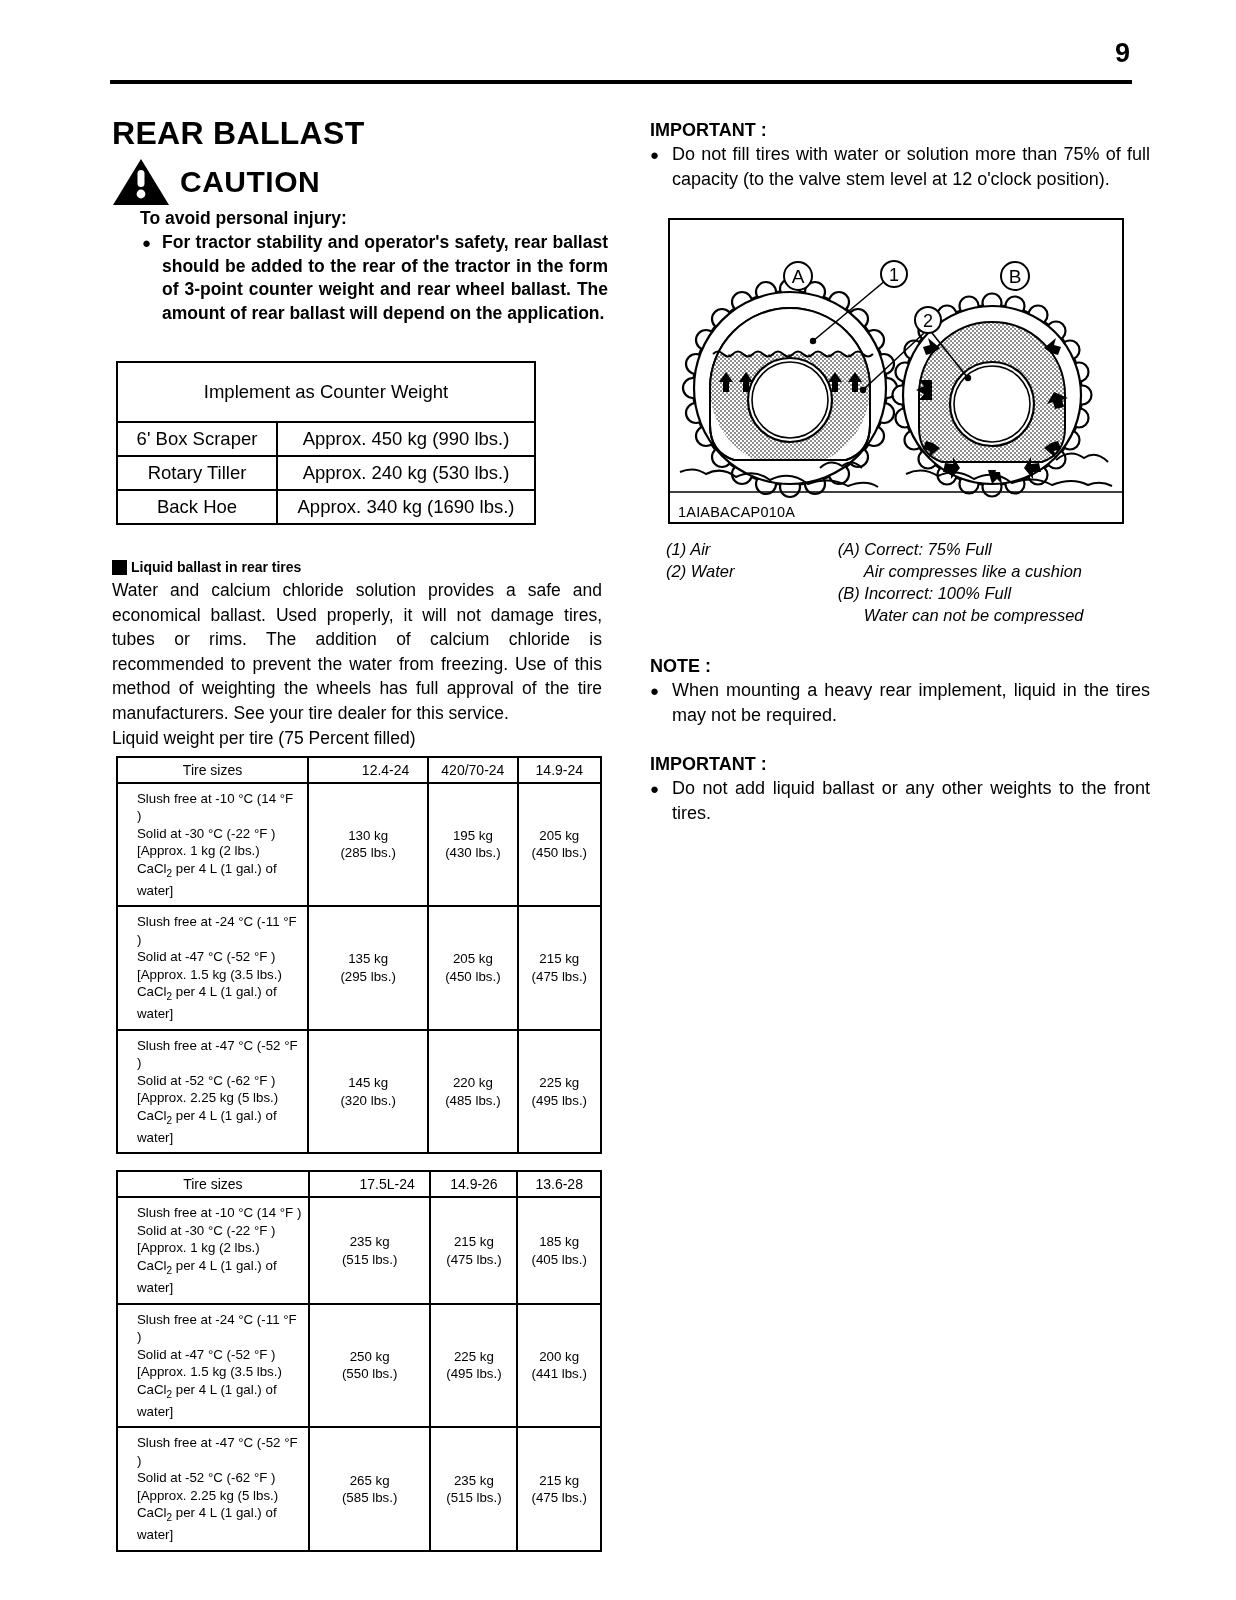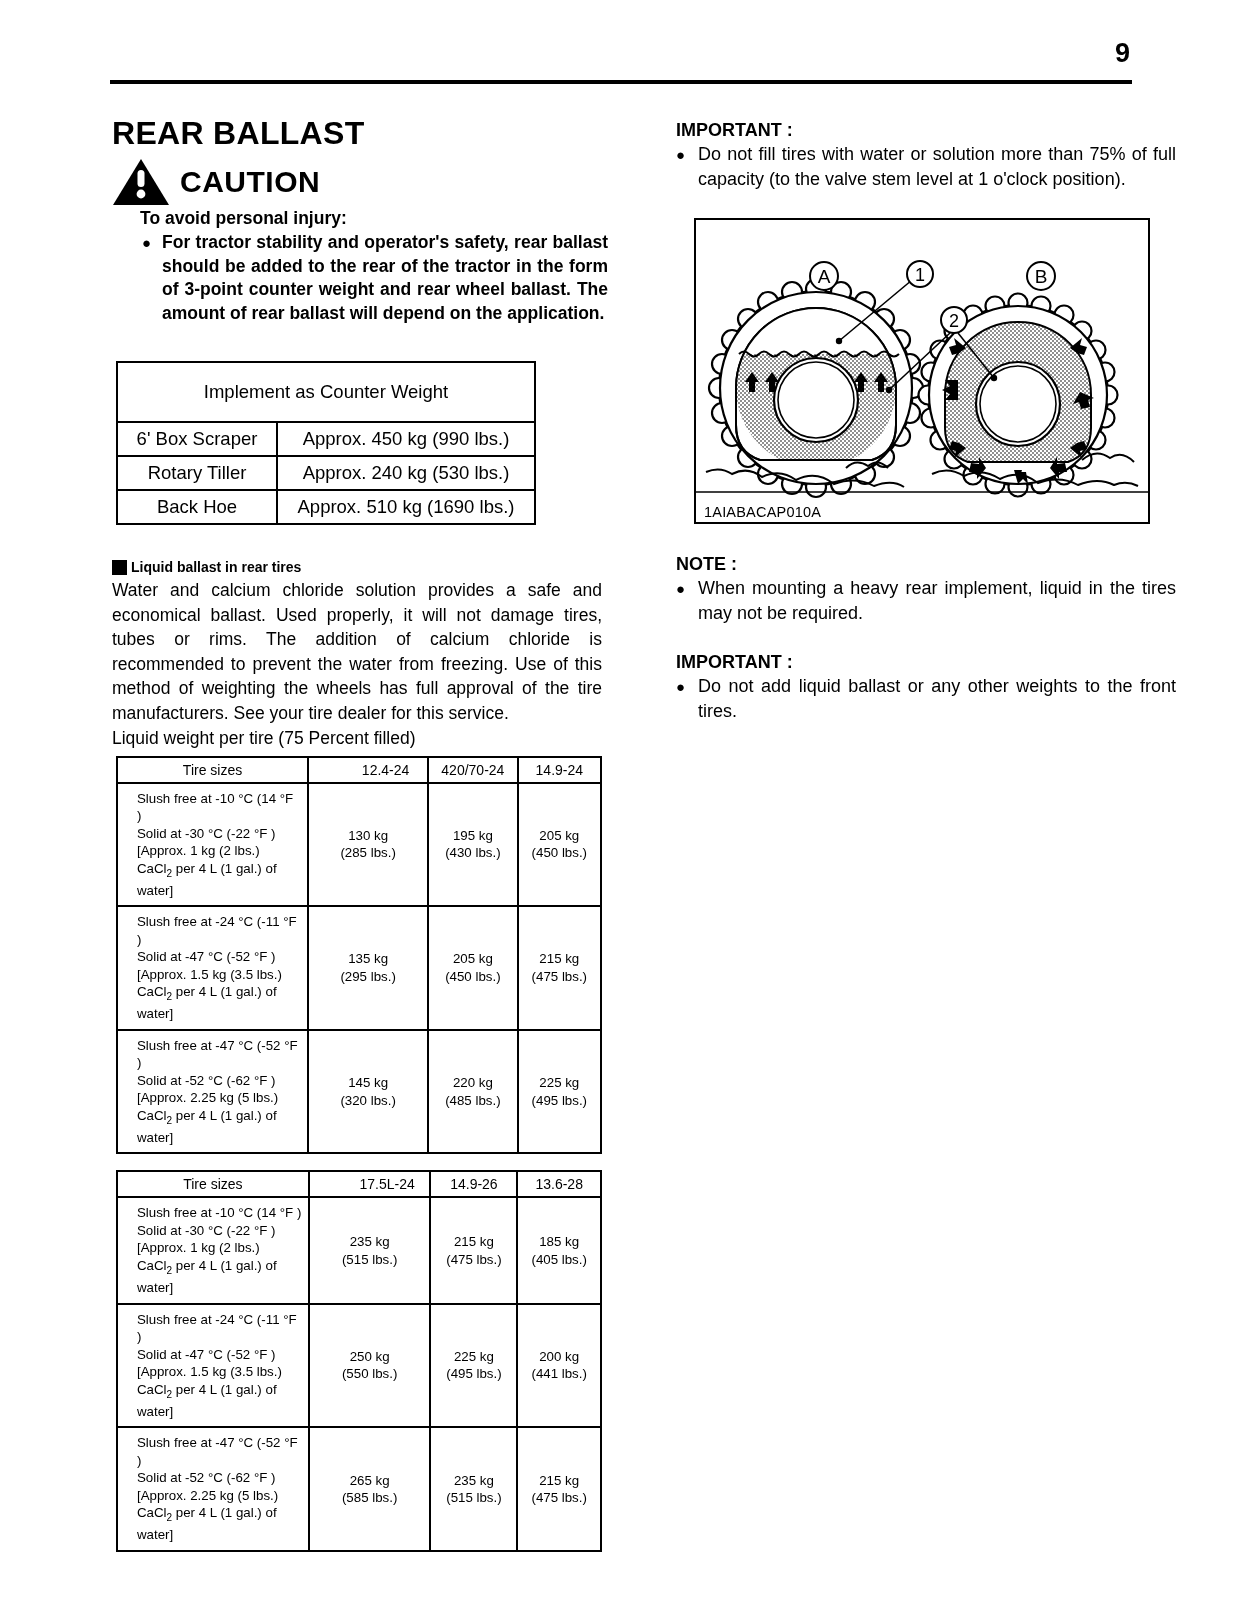--- a/index.html
+++ b/index.html
@@ -12,21 +12,21 @@
 
   
   .hdr { position:absolute; left:110px; top:38px; width:1020px; }
   .hdr-row { display:flex; align-items:baseline; justify-content:flex-end; }
   .hdr-title { font-size:26px; font-weight:bold; letter-spacing:.2px; }
   .hdr-page  { font-size:27px; font-weight:bold; margin-left:36px; }
   .hdr-rule  { position:absolute; left:110px; top:80px; width:1022px; height:4px; background:#000; }
 
   
   .col-left  { position:absolute; left:112px; top:115px; width:502px; }
-  .col-right { position:absolute; left:676px; top:120px; width:500px; }
+  .col-right { position:absolute; left:650px; top:120px; width:500px; }
 
   
   h1.section { font-size:32px; font-weight:bold; letter-spacing:.3px; margin:0 0 6px 0; }
 
   .caution-line { display:flex; align-items:center; gap:10px; margin:2px 0 2px 0; }
   .tri-icon { width:58px; height:48px; display:block; }
   .caution-word { font-size:30px; font-weight:bold; letter-spacing:.5px; }
 
   .caution-lead { font-size:17.5px; font-weight:bold; margin:0 0 2px 28px; }
   .caution-bullet {
@@ -137,21 +137,21 @@
         <tr>
           <td class="c1">6' Box Scraper</td>
           <td>Approx. 450 kg (990 lbs.)</td>
         </tr>
         <tr>
           <td class="c1">Rotary Tiller</td>
           <td>Approx. 240 kg (530 lbs.)</td>
         </tr>
         <tr>
           <td class="c1">Back Hoe</td>
-          <td>Approx. 510 kg (1690 lbs.)</td>
+          <td>Approx. 340 kg (1690 lbs.)</td>
         </tr>
       </tbody>
     </table>
 
     <h2 class="sub">
       <span class="sqr"></span>
       <span>Liquid ballast in rear tires</span>
     </h2>
 
     <p class="body">Water and calcium chloride solution provides a safe and economical ballast. Used properly, it will not damage tires, tubes or rims. The addition of calcium chloride is recommended to prevent the water from freezing. Use of this method of weighting the wheels has full approval of the tire manufacturers. See your tire dealer for this service.</p>
@@ -308,21 +308,21 @@
       </tbody>
     </table>
 
   </div>
 
   <div class="col-right">
 
     <div class="lbl-bold">IMPORTANT :</div>
     <div class="rbullet">
       <span class="bdot2">●</span>
-      <span class="btext2">Do not fill tires with water or solution more than 75% of full capacity (to the valve stem level at 1 o'clock position).</span>
+      <span class="btext2">Do not fill tires with water or solution more than 75% of full capacity (to the valve stem level at 12 o'clock position).</span>
     </div>
 
     <div class="figbox">
       <svg viewBox="0 0 452 302" width="452" height="302">
         <defs>
           <pattern id="hatch" width="4" height="4" patternUnits="userSpaceOnUse">
             <rect width="4" height="4" fill="#ffffff"></rect>
             <rect width="2" height="2" x="0" y="0" fill="#8f8f8f"></rect>
             <rect width="2" height="2" x="2" y="2" fill="#8f8f8f"></rect>
           </pattern>
@@ -470,20 +470,32 @@
           <circle cx="298" cy="158" r="3.2" fill="#000"></circle>
           <circle cx="258" cy="100" r="13" fill="#fff" stroke="#000" stroke-width="2"></circle>
           <text x="258" y="107" text-anchor="middle" font-family="Liberation Sans, sans-serif" font-size="18">2</text>
         </g>
 
         <line x1="0" y1="272" x2="452" y2="272" stroke="#000" stroke-width="1.6"></line>
       </svg>
       <div class="figcode">1AIABACAP010A</div>
     </div>
 
+    <div class="legend">
+      <div class="lg-left">
+        <div>(1) Air</div>
+        <div>(2) Water</div>
+      </div>
+      <div class="lg-right">
+        <div>(A) Correct: 75% Full</div>
+        <div class="lg-ind">Air compresses like a cushion</div>
+        <div>(B) Incorrect: 100% Full</div>
+        <div class="lg-ind">Water can not be compressed</div>
+      </div>
+    </div>
 
     <div class="note-blk">
       <div class="lbl-bold">NOTE :</div>
       <div class="rbullet">
         <span class="bdot2">●</span>
         <span class="btext2">When mounting a heavy rear implement, liquid in the tires may not be required.</span>
       </div>
     </div>
 
     <div class="imp-blk">

